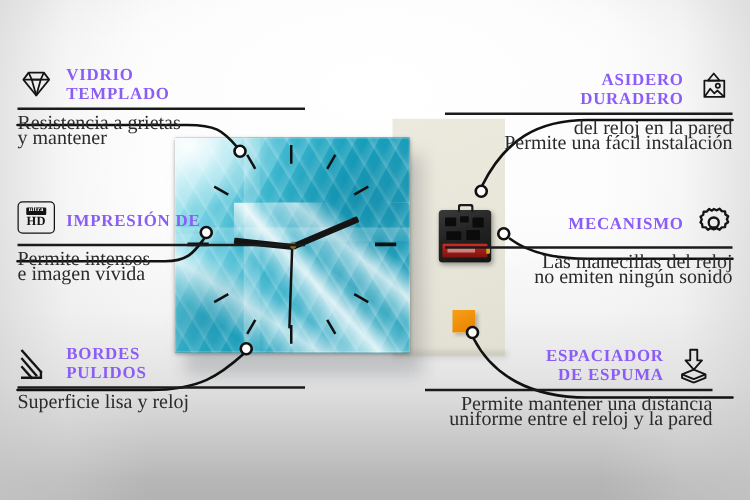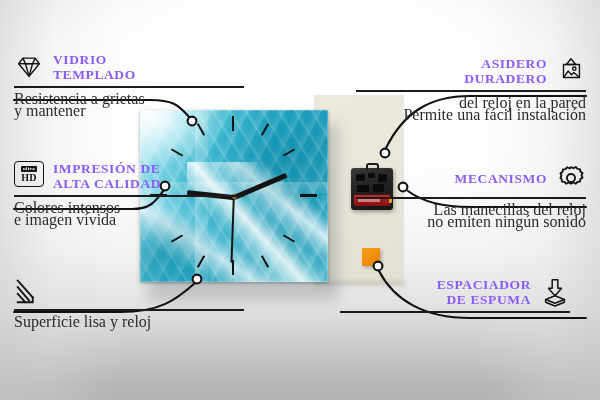--- a/index.html
+++ b/index.html
@@ -287,41 +287,42 @@
 <div class="feat left" style="left:14px; top:161px;">
   <div class="row">
     <span class="ico">
       <span class="hdbox">
         <span class="u">ultra</span>
         <span class="h">HD</span>
       </span>
     </span>
     <div class="title">
       <div>IMPRESIÓN DE</div>
-      <div>ALTA CALIDAD</div>
-    </div>
-  </div>
-  <div class="rule"></div>
-  <div class="desc">
-    <div>Colores intensos</div>
+    </div>
+  </div>
+  <div class="rule"></div>
+  <div class="desc">
+    <div>Permite intensos</div>
     <div>e imagen vívida</div>
   </div>
 </div>
 
 <div class="feat left" style="left:14px; top:275px;">
   <div class="row">
     <span class="ico">
       <svg viewBox="0 0 32 32" width="30" height="30" fill="none" stroke="#141414" stroke-width="2" stroke-linecap="square">
         <path d="M4 6 L20 24"></path>
           <path d="M4 13 L16 27"></path>
           <path d="M4 20 L12 29"></path>
         <path d="M20 24 L20 29 L4 29"></path>
       </svg>
     </span>
     <div class="title">
+      <div>BORDES</div>
+      <div>PULIDOS</div>
     </div>
   </div>
   <div class="rule"></div>
   <div class="desc">
     <div>Superficie lisa y reloj</div>
   </div>
 </div>
 
 <div class="feat right" style="left:356px; top:56px;">
   <div class="row">
@@ -372,13 +373,17 @@
     </div>
     <span class="ico">
       <svg viewBox="0 0 32 32" width="30" height="30" fill="none" stroke="#141414" stroke-width="1.6" stroke-linejoin="round">
         <path d="M13 3 h6 v9 h4 l-7 8 -7-8 h4 z"></path>
         <path d="M6 24 l10-4 10 4 -10 4 z"></path>
         <path d="M6 24 v3 l10 4 10-4 v-3"></path>
       </svg>
     </span>
   </div>
   <div class="rule"></div>
+  <div class="desc">
+    <div>Permite mantener una distancia</div>
+    <div>uniforme entre el reloj y la pared</div>
+  </div>
 </div>
 
 </body></html>

